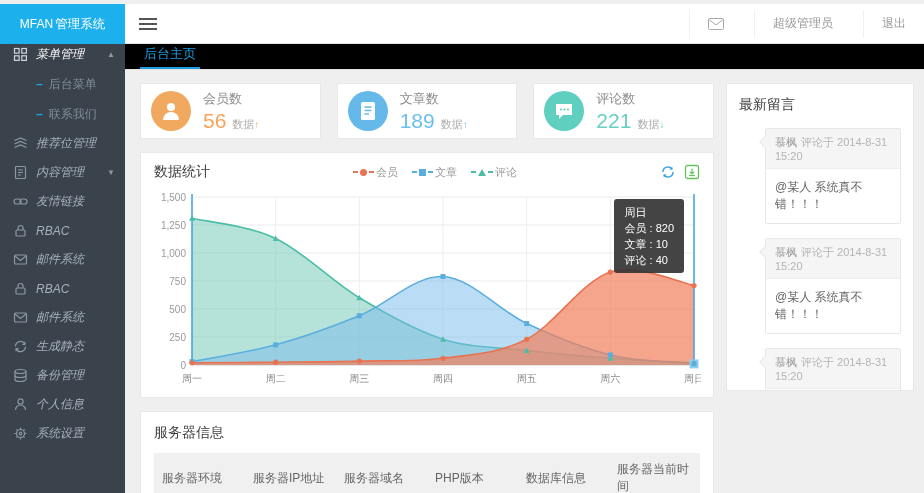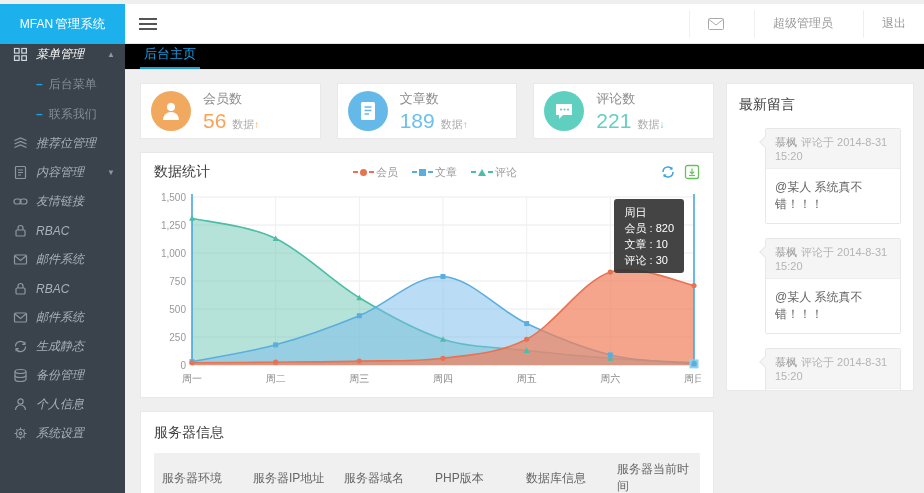--- a/index.html
+++ b/index.html
@@ -374,21 +374,21 @@
               <circle cx="205.33333333333334" cy="172.08" r="2.6" fill="#e87352"></circle>
               <circle cx="289" cy="169.28" r="2.6" fill="#e87352"></circle>
               <circle cx="372.6666666666667" cy="150.24" r="2.6" fill="#e87352"></circle>
               <circle cx="456.3333333333333" cy="83.03999999999999" r="2.6" fill="#e87352"></circle>
               <circle cx="540" cy="96.47999999999999" r="2.6" fill="#e87352"></circle>
             </svg>
           <div class="tooltip" id="tooltip">
               <div>周日</div>
               <div><span>会员</span> : <span>820</span></div>
               <div><span>文章</span> : <span>10</span></div>
-              <div><span>评论</span> : <span>30</span></div>
+              <div><span>评论</span> : <span>40</span></div>
             </div>
         </div>
       </section>
 
       <section class="panel server-panel">
         <div class="panel-title">服务器信息</div>
         <table class="server" id="server-table">
             <tbody>
               <tr>
                 <th>服务器环境</th>

